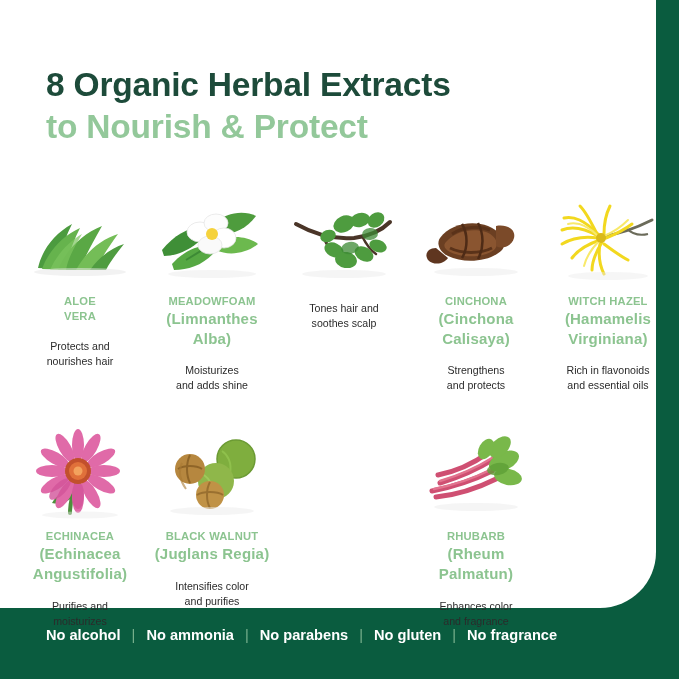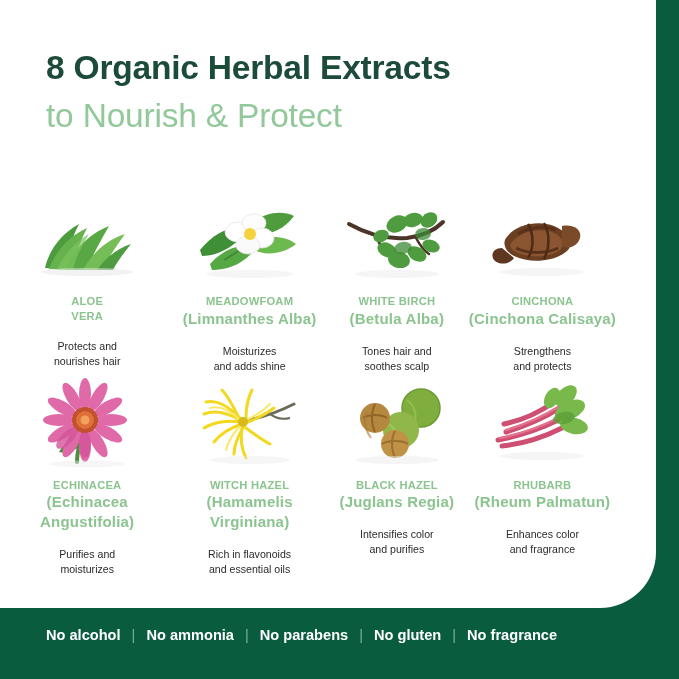--- a/index.html
+++ b/index.html
@@ -15,48 +15,49 @@
     position: absolute;
     left: 0; top: 0;
     width: 656px;
     height: 608px;
     background: #ffffff;
     border-bottom-right-radius: 56px;
   }
   .headline {
     position: absolute;
     left: 46px;
-    top: 48px;
+    top: 65px;
     width: 580px;
   }
   .headline .line1 {
     font-size: 33.5px;
     font-weight: bold;
     color: #1d4b3a;
     letter-spacing: -0.2px;
     line-height: 1.18;
     white-space: nowrap;
   }
   .headline .line2 {
     font-size: 33.5px;
-    font-weight: normal;
+    font-weight: bold;
     color: #93c89a;
     letter-spacing: -0.2px;
     line-height: 1.18;
-    margin-top: 8px;
+    margin-top: 2px;
     white-space: nowrap;
   }
 
   .grid {
     position: absolute;
-    left: 6px;
+    left: 14px;
     top: 190px;
     width: 616px;
     display: grid;
-    grid-template-columns: repeat(2, 1fr);
+    grid-template-columns: repeat(5, 1fr);
+    row-gap: 32px;
   }
   .item {
     display: flex;
     flex-direction: column;
     align-items: center;
     text-align: center;
     padding: 0 6px;
   }
   .art {
     width: 120px;
@@ -191,24 +192,20 @@
               <ellipse cx="44" cy="46" rx="8" ry="6" transform="rotate(-20 44 46)"></ellipse>
             </g>
             <g fill="#3d8a35" opacity="0.75">
               <ellipse cx="66" cy="58" rx="9" ry="6" transform="rotate(-10 66 58)"></ellipse>
               <ellipse cx="86" cy="44" rx="8" ry="6" transform="rotate(-5 86 44)"></ellipse>
             </g>
             <ellipse cx="60" cy="84" rx="42" ry="4" fill="#ececec" opacity="0.5"></ellipse>
           </g>
         </svg>
       </div>
-      <div class="names">
-        <div>WHITE BIRCH</div>
-        <div class="latin">(Betula Alba)</div>
-      </div>
       <div class="desc">
         <div>Tones hair and</div>
         <div>soothes scalp</div>
       </div>
     </div>
 
     <div class="item">
       <div class="art">
         <svg viewBox="0 0 120 96" width="120" height="96">
           <g>
@@ -224,20 +221,58 @@
           </g>
         </svg>
       </div>
       <div class="names">
         <div>CINCHONA</div>
         <div class="latin">(Cinchona Calisaya)</div>
       </div>
       <div class="desc">
         <div>Strengthens</div>
         <div>and protects</div>
+      </div>
+    </div>
+
+    <div class="item">
+      <div class="art">
+        <svg viewBox="0 0 120 96" width="120" height="96">
+          <g>
+            <path d="M56 46 C72 44 88 38 104 30" stroke="#6b6b5a" stroke-width="3" fill="none" stroke-linecap="round"></path>
+            <path d="M78 38 C84 44 92 46 100 44" stroke="#6b6b5a" stroke-width="2" fill="none"></path>
+            <g stroke="#f2d81f" stroke-width="3" stroke-linecap="round" fill="none">
+              <path d="M50 44 C36 30 26 26 16 28"></path>
+              <path d="M50 46 C36 38 24 36 14 40"></path>
+              <path d="M50 48 C36 46 24 48 14 54"></path>
+              <path d="M52 50 C40 54 30 60 24 68"></path>
+              <path d="M54 52 C48 62 44 72 44 80"></path>
+              <path d="M48 42 C42 30 38 22 32 16"></path>
+              <path d="M56 44 C56 32 58 24 62 16"></path>
+              <path d="M58 48 C68 44 76 40 84 34"></path>
+              <path d="M56 54 C64 60 72 66 80 70"></path>
+              <path d="M52 54 C50 66 52 76 56 84"></path>
+            </g>
+            <g stroke="#f8e96b" stroke-width="2" stroke-linecap="round" fill="none">
+              <path d="M50 46 C38 34 28 32 20 34"></path>
+              <path d="M52 50 C44 58 38 68 36 76"></path>
+              <path d="M56 46 C66 42 74 36 80 30"></path>
+            </g>
+            <circle cx="53" cy="48" r="5" fill="#d9b91a"></circle>
+            <ellipse cx="60" cy="86" rx="40" ry="4" fill="#ececec" opacity="0.45"></ellipse>
+          </g>
+        </svg>
+      </div>
+      <div class="names">
+        <div>WITCH HAZEL</div>
+        <div class="latin">(Hamamelis Virginiana)</div>
+      </div>
+      <div class="desc">
+        <div>Rich in flavonoids</div>
+        <div>and essential oils</div>
       </div>
     </div>
 
     <div class="item">
       <div class="art">
         <svg viewBox="0 0 120 96" width="120" height="96">
           <g>
             <path d="M56 58 C52 70 50 80 50 88" stroke="#4d8f3c" stroke-width="4" fill="none" stroke-linecap="round"></path>
             <path d="M54 68 C44 66 36 70 32 78 C42 80 50 76 54 70 Z" fill="#4d8f3c"></path>
             <g fill="#e06aa8">
@@ -274,76 +309,38 @@
       <div class="desc">
         <div>Purifies and</div>
         <div>moisturizes</div>
       </div>
     </div>
 
     <div class="item">
       <div class="art">
         <svg viewBox="0 0 120 96" width="120" height="96">
           <g>
-            <path d="M56 46 C72 44 88 38 104 30" stroke="#6b6b5a" stroke-width="3" fill="none" stroke-linecap="round"></path>
-            <path d="M78 38 C84 44 92 46 100 44" stroke="#6b6b5a" stroke-width="2" fill="none"></path>
-            <g stroke="#f2d81f" stroke-width="3" stroke-linecap="round" fill="none">
-              <path d="M50 44 C36 30 26 26 16 28"></path>
-              <path d="M50 46 C36 38 24 36 14 40"></path>
-              <path d="M50 48 C36 46 24 48 14 54"></path>
-              <path d="M52 50 C40 54 30 60 24 68"></path>
-              <path d="M54 52 C48 62 44 72 44 80"></path>
-              <path d="M48 42 C42 30 38 22 32 16"></path>
-              <path d="M56 44 C56 32 58 24 62 16"></path>
-              <path d="M58 48 C68 44 76 40 84 34"></path>
-              <path d="M56 54 C64 60 72 66 80 70"></path>
-              <path d="M52 54 C50 66 52 76 56 84"></path>
-            </g>
-            <g stroke="#f8e96b" stroke-width="2" stroke-linecap="round" fill="none">
-              <path d="M50 46 C38 34 28 32 20 34"></path>
-              <path d="M52 50 C44 58 38 68 36 76"></path>
-              <path d="M56 46 C66 42 74 36 80 30"></path>
-            </g>
-            <circle cx="53" cy="48" r="5" fill="#d9b91a"></circle>
-            <ellipse cx="60" cy="86" rx="40" ry="4" fill="#ececec" opacity="0.45"></ellipse>
-          </g>
-        </svg>
-      </div>
-      <div class="names">
-        <div>WITCH HAZEL</div>
-        <div class="latin">(Hamamelis Virginiana)</div>
-      </div>
-      <div class="desc">
-        <div>Rich in flavonoids</div>
-        <div>and essential oils</div>
-      </div>
-    </div>
-
-    <div class="item">
-      <div class="art">
-        <svg viewBox="0 0 120 96" width="120" height="96">
-          <g>
             <circle cx="84" cy="34" r="19" fill="#7fae3e"></circle>
             <circle cx="84" cy="34" r="19" fill="none" stroke="#6b9a33" stroke-width="1.5"></circle>
             <path d="M70 26 C76 30 80 38 78 48" stroke="#8fc04c" stroke-width="2" fill="none"></path>
             <circle cx="64" cy="56" r="18" fill="#8fb74a"></circle>
             <path d="M52 50 C58 54 62 62 60 70" stroke="#a0c85c" stroke-width="2" fill="none"></path>
             <circle cx="38" cy="44" r="15" fill="#b6873f"></circle>
             <path d="M38 30 C34 38 34 50 38 58" stroke="#8f6528" stroke-width="2" fill="none"></path>
             <path d="M26 44 C32 40 44 40 50 44" stroke="#8f6528" stroke-width="2" fill="none"></path>
             <circle cx="58" cy="70" r="14" fill="#c09246"></circle>
             <path d="M58 57 C54 64 54 76 58 83" stroke="#9a7030" stroke-width="2" fill="none"></path>
             <path d="M45 70 C51 66 65 66 71 70" stroke="#9a7030" stroke-width="2" fill="none"></path>
             <path d="M34 64 C28 56 26 46 30 38" stroke="#a87a34" stroke-width="2" fill="none" opacity="0.6"></path>
             <ellipse cx="60" cy="86" rx="42" ry="4" fill="#ececec" opacity="0.5"></ellipse>
           </g>
         </svg>
       </div>
       <div class="names">
-        <div>BLACK HAZEL</div>
+        <div>BLACK WALNUT</div>
         <div class="latin">(Juglans Regia)</div>
       </div>
       <div class="desc">
         <div>Intensifies color</div>
         <div>and purifies</div>
       </div>
     </div>
 
     <div class="art-hidden"></div>
     <div class="item" style="grid-column: 4; grid-row: 2;">

